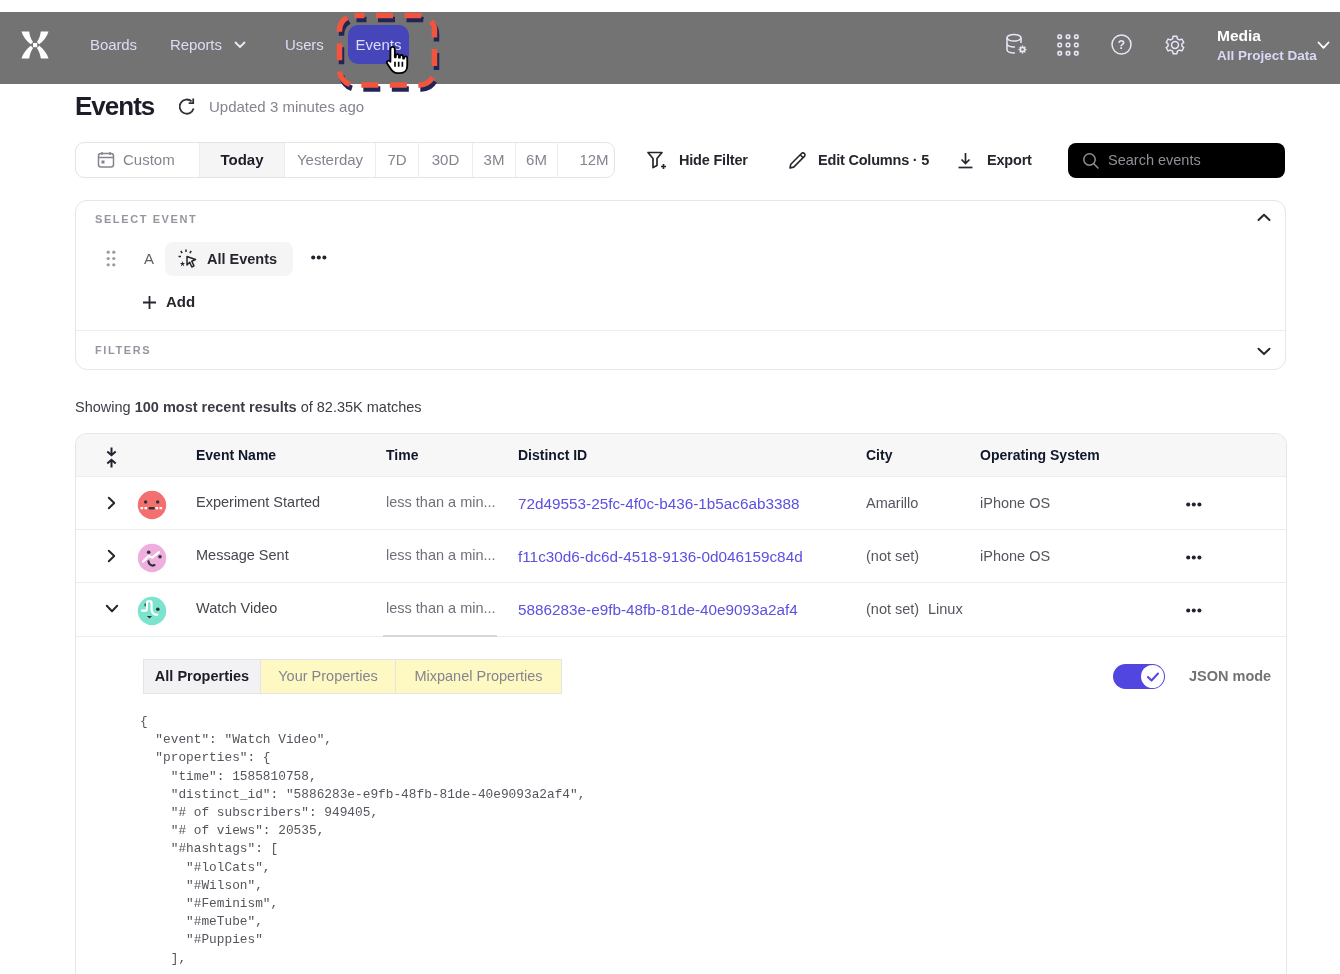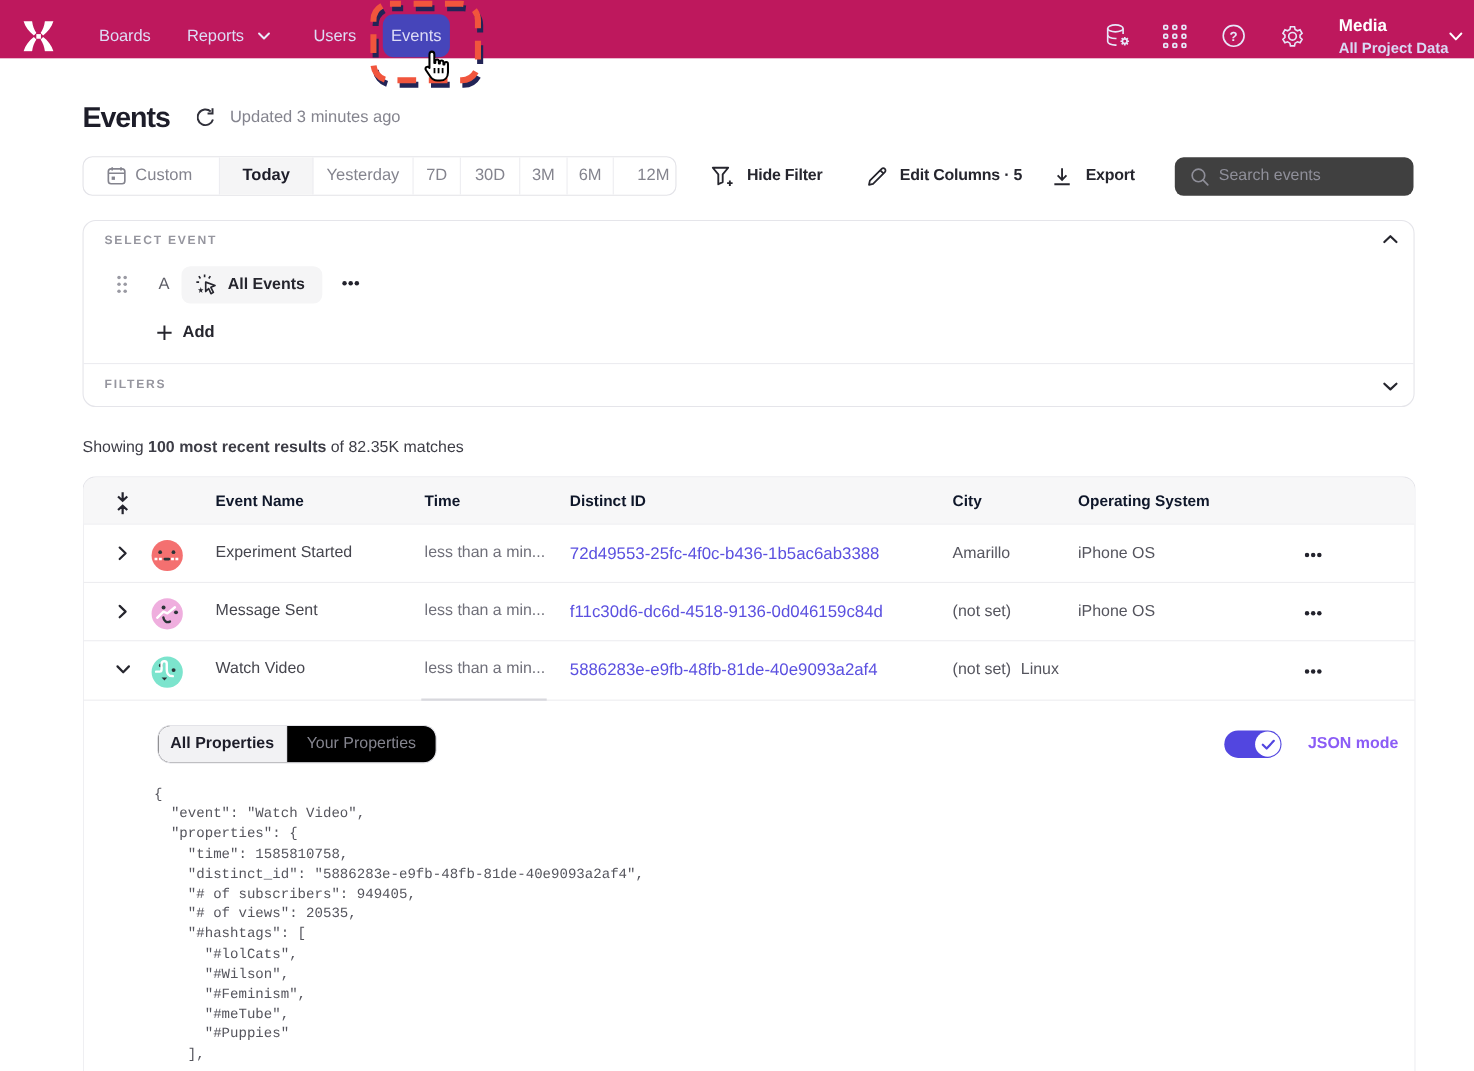--- a/index.html
+++ b/index.html
@@ -1,21 +1,21 @@
 <!DOCTYPE html>
 <html><head>
 <meta charset="utf-8">
 <style>
 * { margin:0; padding:0; box-sizing:border-box; }
 html,body { width:1340px; height:974px; overflow:hidden; background:#fff;
   font-family:"Liberation Sans", sans-serif; }
 .abs { position:absolute; }
 
 
-#nav { position:absolute; top:0; left:0; width:1340px; height:53px; background:#be185d; }
+#nav { position:absolute; top:12px; left:0; width:1340px; height:72px; background:#737373; }
 .navlink { position:absolute; top:0; height:65px; line-height:65px; color:#dedcf6;
   font-size:15px; font-weight:500; letter-spacing:-0.1px; }
 #events-btn { position:absolute; left:348px; top:13px; width:61px; height:39px;
   background:#4645ba; border-radius:10px; color:#dedcf6; font-size:15px; font-weight:500;
   text-align:center; line-height:39px; }
 #searchbar { position:absolute; left:470px; top:14px; width:460px; height:39px;
   background:#4145c6; border-radius:8px; color:#cbcdf2; font-size:18.5px; }
 #searchbar span.txt { position:absolute; left:45px; top:8px; }
 #media-block { position:absolute; left:1217px; top:14px; color:#fff; }
 #media-block .t1 { font-size:15.5px; font-weight:700; line-height:19px; }
@@ -32,21 +32,21 @@
   border-right:1px solid #ededf1; }
 #seg .s:last-child { border-right:none;margin-left:16px; }
 #seg .s.active { background:#f5f5f6; color:#1d1d29; font-weight:700; }
 #seg .s.custom { display:flex; align-items:center; padding-left:21px; }
 #seg .s.custom svg { margin-right:8px; }
 
 
 .actbtn { position:absolute; top:150px; display:flex; align-items:center; color:#26262e;
   font-size:14.5px; font-weight:600; letter-spacing:-0.2px; height:20px; }
 #searchevents { position:absolute; left:1068px; top:143px; width:217px; height:35px;
-  background:#404040; border-radius:8px; }
+  background:#000000; border-radius:8px; }
 #searchevents .ph { position:absolute; left:40px; top:9px; font-size:14.5px; color:#8f8f99; }
 
 
 #card1 { position:absolute; left:75px; top:200px; width:1211px; height:170px;
   border:1px solid #e5e5ea; border-radius:12px; background:#fff; }
 .seclabel { font-size:11px; font-weight:700; letter-spacing:1.6px; color:#96969f; }
 #card1 .divider { position:absolute; left:0; right:0; top:129px; height:1px; background:#ececf0; }
 #chip { position:absolute; left:89px; top:41px; width:128px; height:34px; background:#f5f5f6;
   border-radius:8px; display:flex; align-items:center; }
 #chip .txt { font-size:14.5px; font-weight:600; color:#26262e; margin-left:8px; }
@@ -66,30 +66,30 @@
 .rowline { position:absolute; left:0; width:100%; height:1px; background:#ededf0; }
 .cell { position:absolute; font-size:14.5px; }
 .cname { color:#46464e; }
 .ctime { color:#70707a; }
 .clink { color:#5b50e0; font-size:15.3px;text-align:center; }
 .cgray { color:#55555e; font-size:14.5px; }
 
 
 
 #tabs { position:absolute; left:67px; top:225px; height:35px; display:flex;
-  border:1px solid #e3e3e8; border-radius:12px; overflow:hidden; background:#000000; }
+  border:1px solid #e3e3e8; border-radius:0; overflow:hidden; background:#fef9c3; }
 #tabs .tab { height:33px; line-height:33px; text-align:center; font-size:14.5px; color:#84848e;
   border-right:1px solid #e3e3e8; }
 #tabs .tab:last-child { border-right:none; }
 #tabs .tab.on { background:#f2f2f4; color:#1d1d29; font-weight:700; }
 #toggle { position:absolute; left:1037px; top:230px; width:52px; height:25px;
   background:#5246e0; border-radius:13px; }
 #toggle .knob { position:absolute; right:1px; top:1px; width:23px; height:23px; background:#fff;
   border-radius:50%; }
-#jsonmode { position:absolute; left:1113px; top:234px; font-size:14.5px; font-weight:700; color:#8b5cf6; }
+#jsonmode { position:absolute; left:1113px; top:234px; font-size:14.5px; font-weight:700; color:#737373; }
 #code { position:absolute; left:64px; top:279px; font-family:"Liberation Mono", monospace;
   font-size:12.8px; line-height:18.2px; color:#55555d; white-space:pre; }
 </style>
 </head>
 <body>
 <div id="nav">
   <svg class="abs" style="left:20.5px;top:18.5px" width="28" height="28" viewBox="0 0 26 26">
     <g fill="#fff">
     <rect x="11.15" y="11.15" width="3.9" height="3.9"></rect>
     <path d="M0.4 0.4 L7.6 0.4 C8.1 4.1 9.2 7.4 11.2 10.3 L9.1 12.4 C5.2 9.5 1.9 5.3 0.4 0.4 Z"></path>
@@ -349,20 +349,21 @@
           <circle cx="13.4" cy="2.5" r="2.05"></circle>
         </g>
       </svg>
   </div>
   <div class="rowline" style="top:202px"></div>
   <div class="abs" style="left:307px;top:201px;width:114px;height:2px;background:#d8d8dd"></div>
 
   <div id="tabs">
     <div class="tab on" style="width:117px">All Properties</div>
     <div class="tab" style="width:135px">Your Properties</div>
+    <div class="tab" style="width:165px">Mixpanel Properties</div>
   </div>
   <div id="toggle">
     <div class="knob">
       <svg style="position:absolute;left:4.5px;top:5.5px" width="14" height="12" viewBox="0 0 14 12">
           <path d="M2 6 L5.5 9.5 L12 2.5" stroke="#5246e0" stroke-width="2" fill="none" stroke-linecap="round" stroke-linejoin="round"></path>
         </svg>
     </div>
   </div>
   <div id="jsonmode">JSON mode</div>
   <div id="code">{

